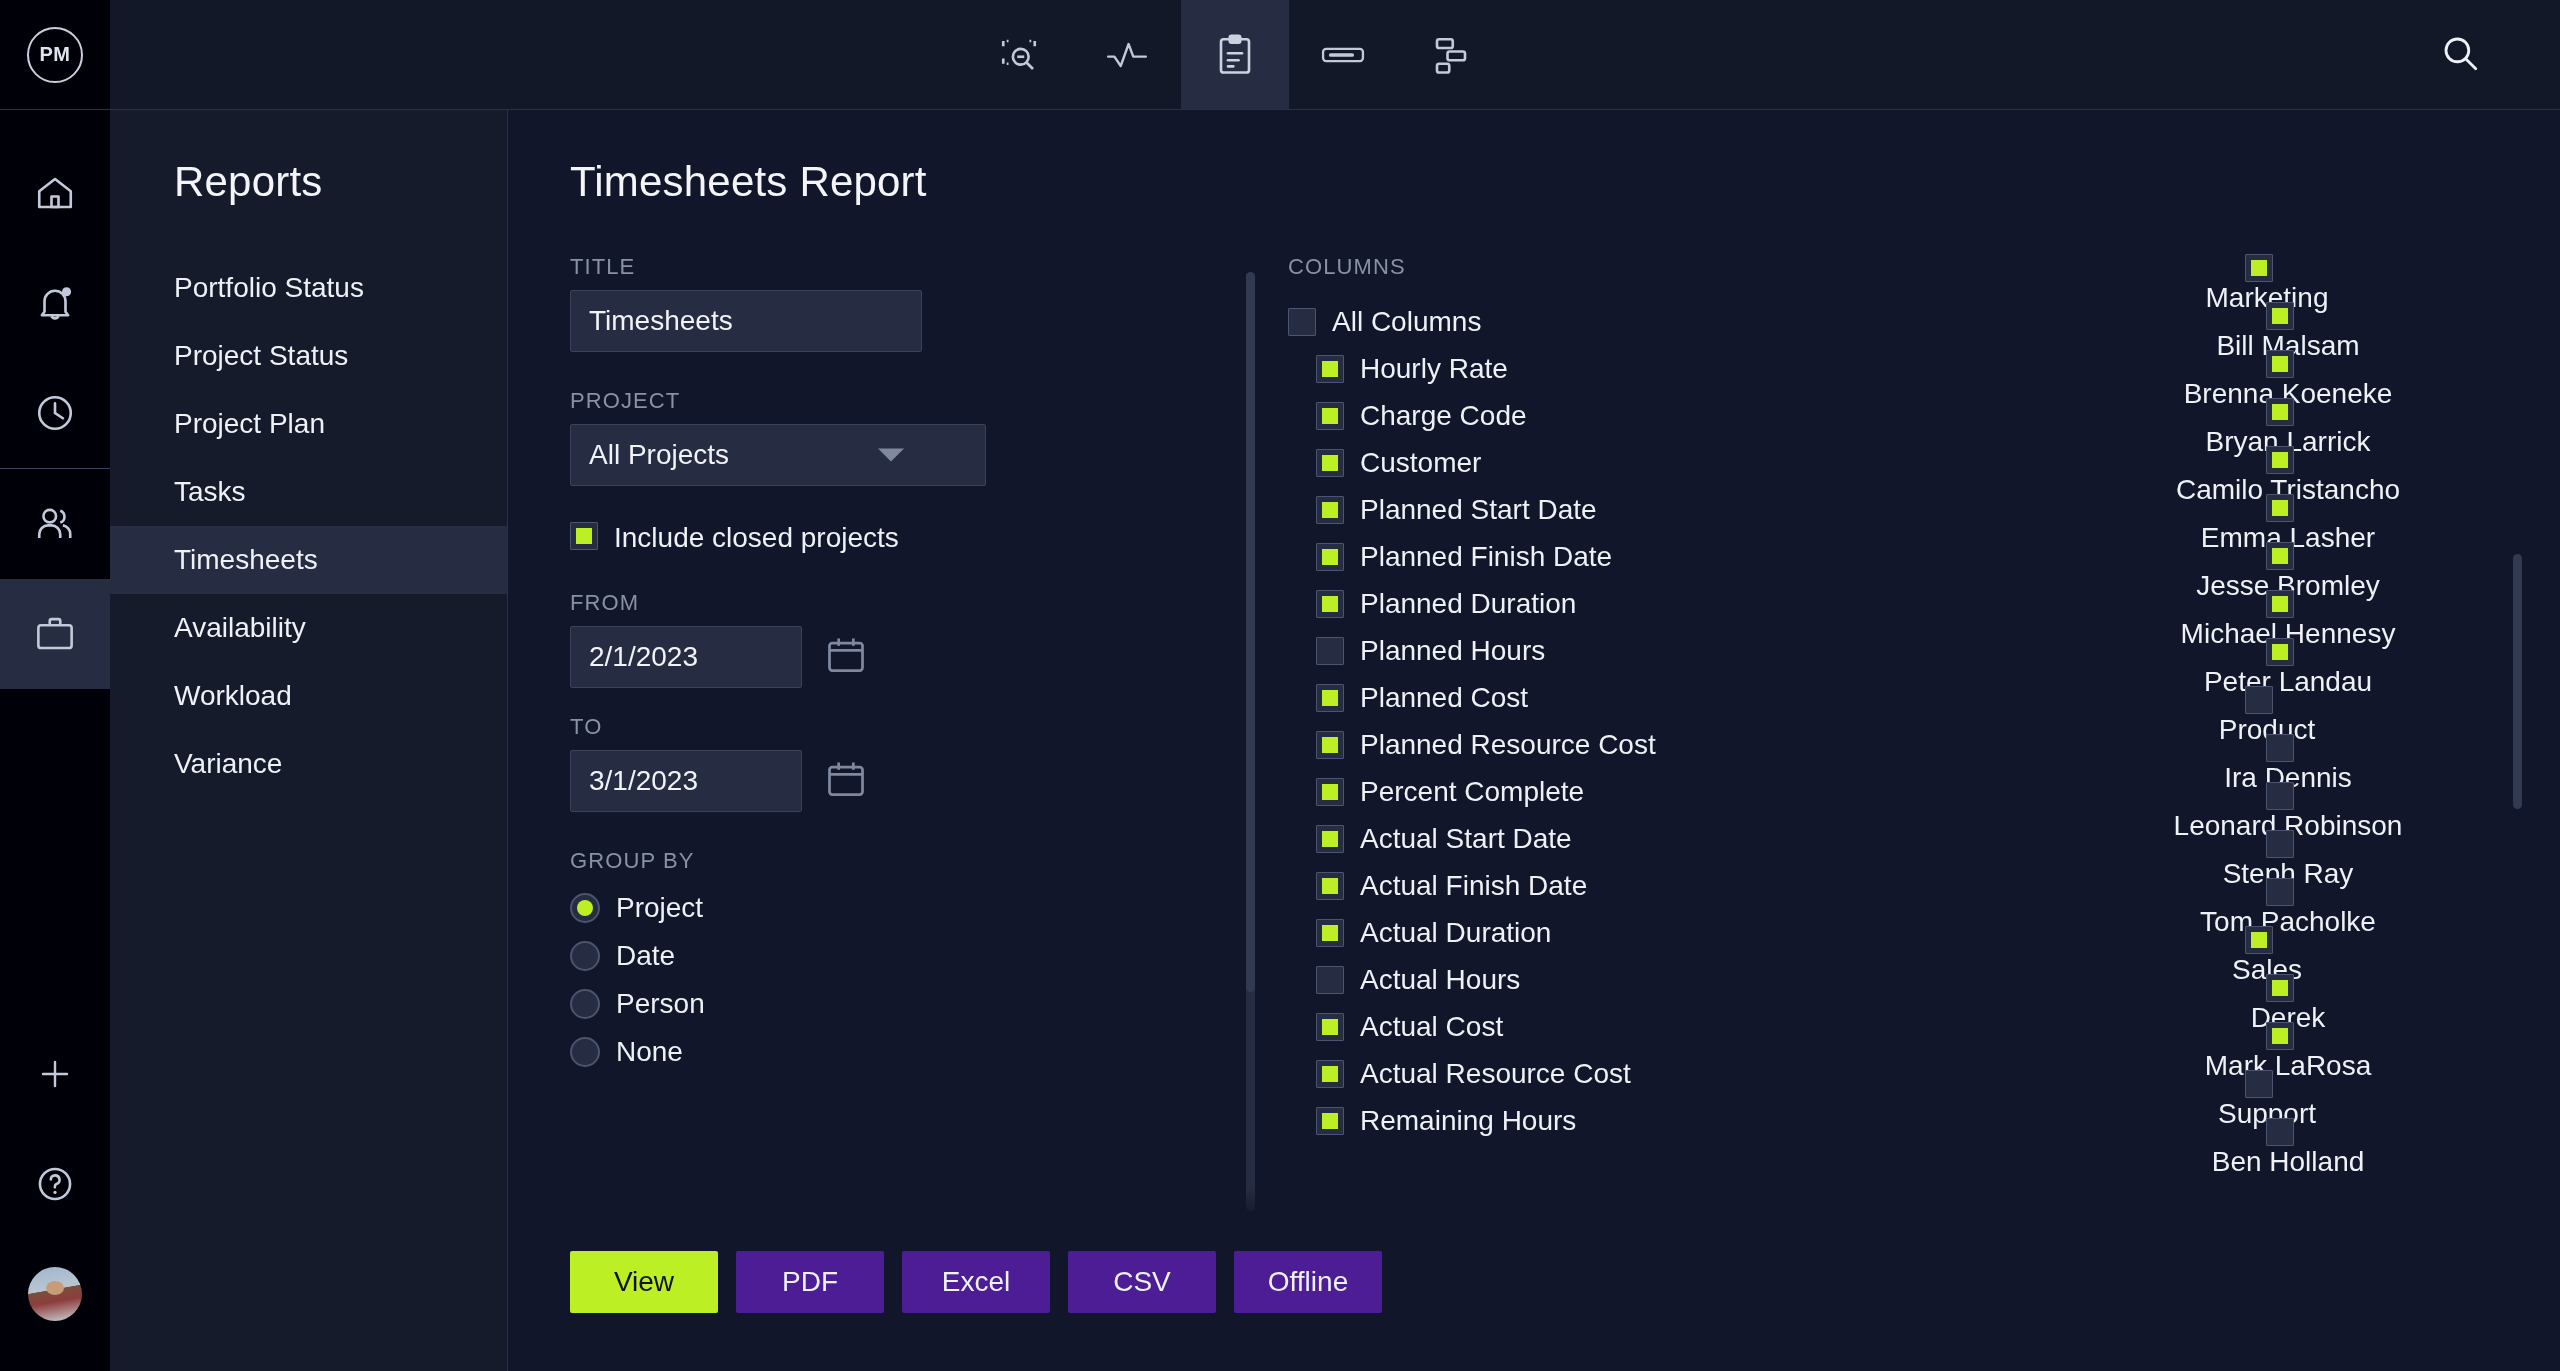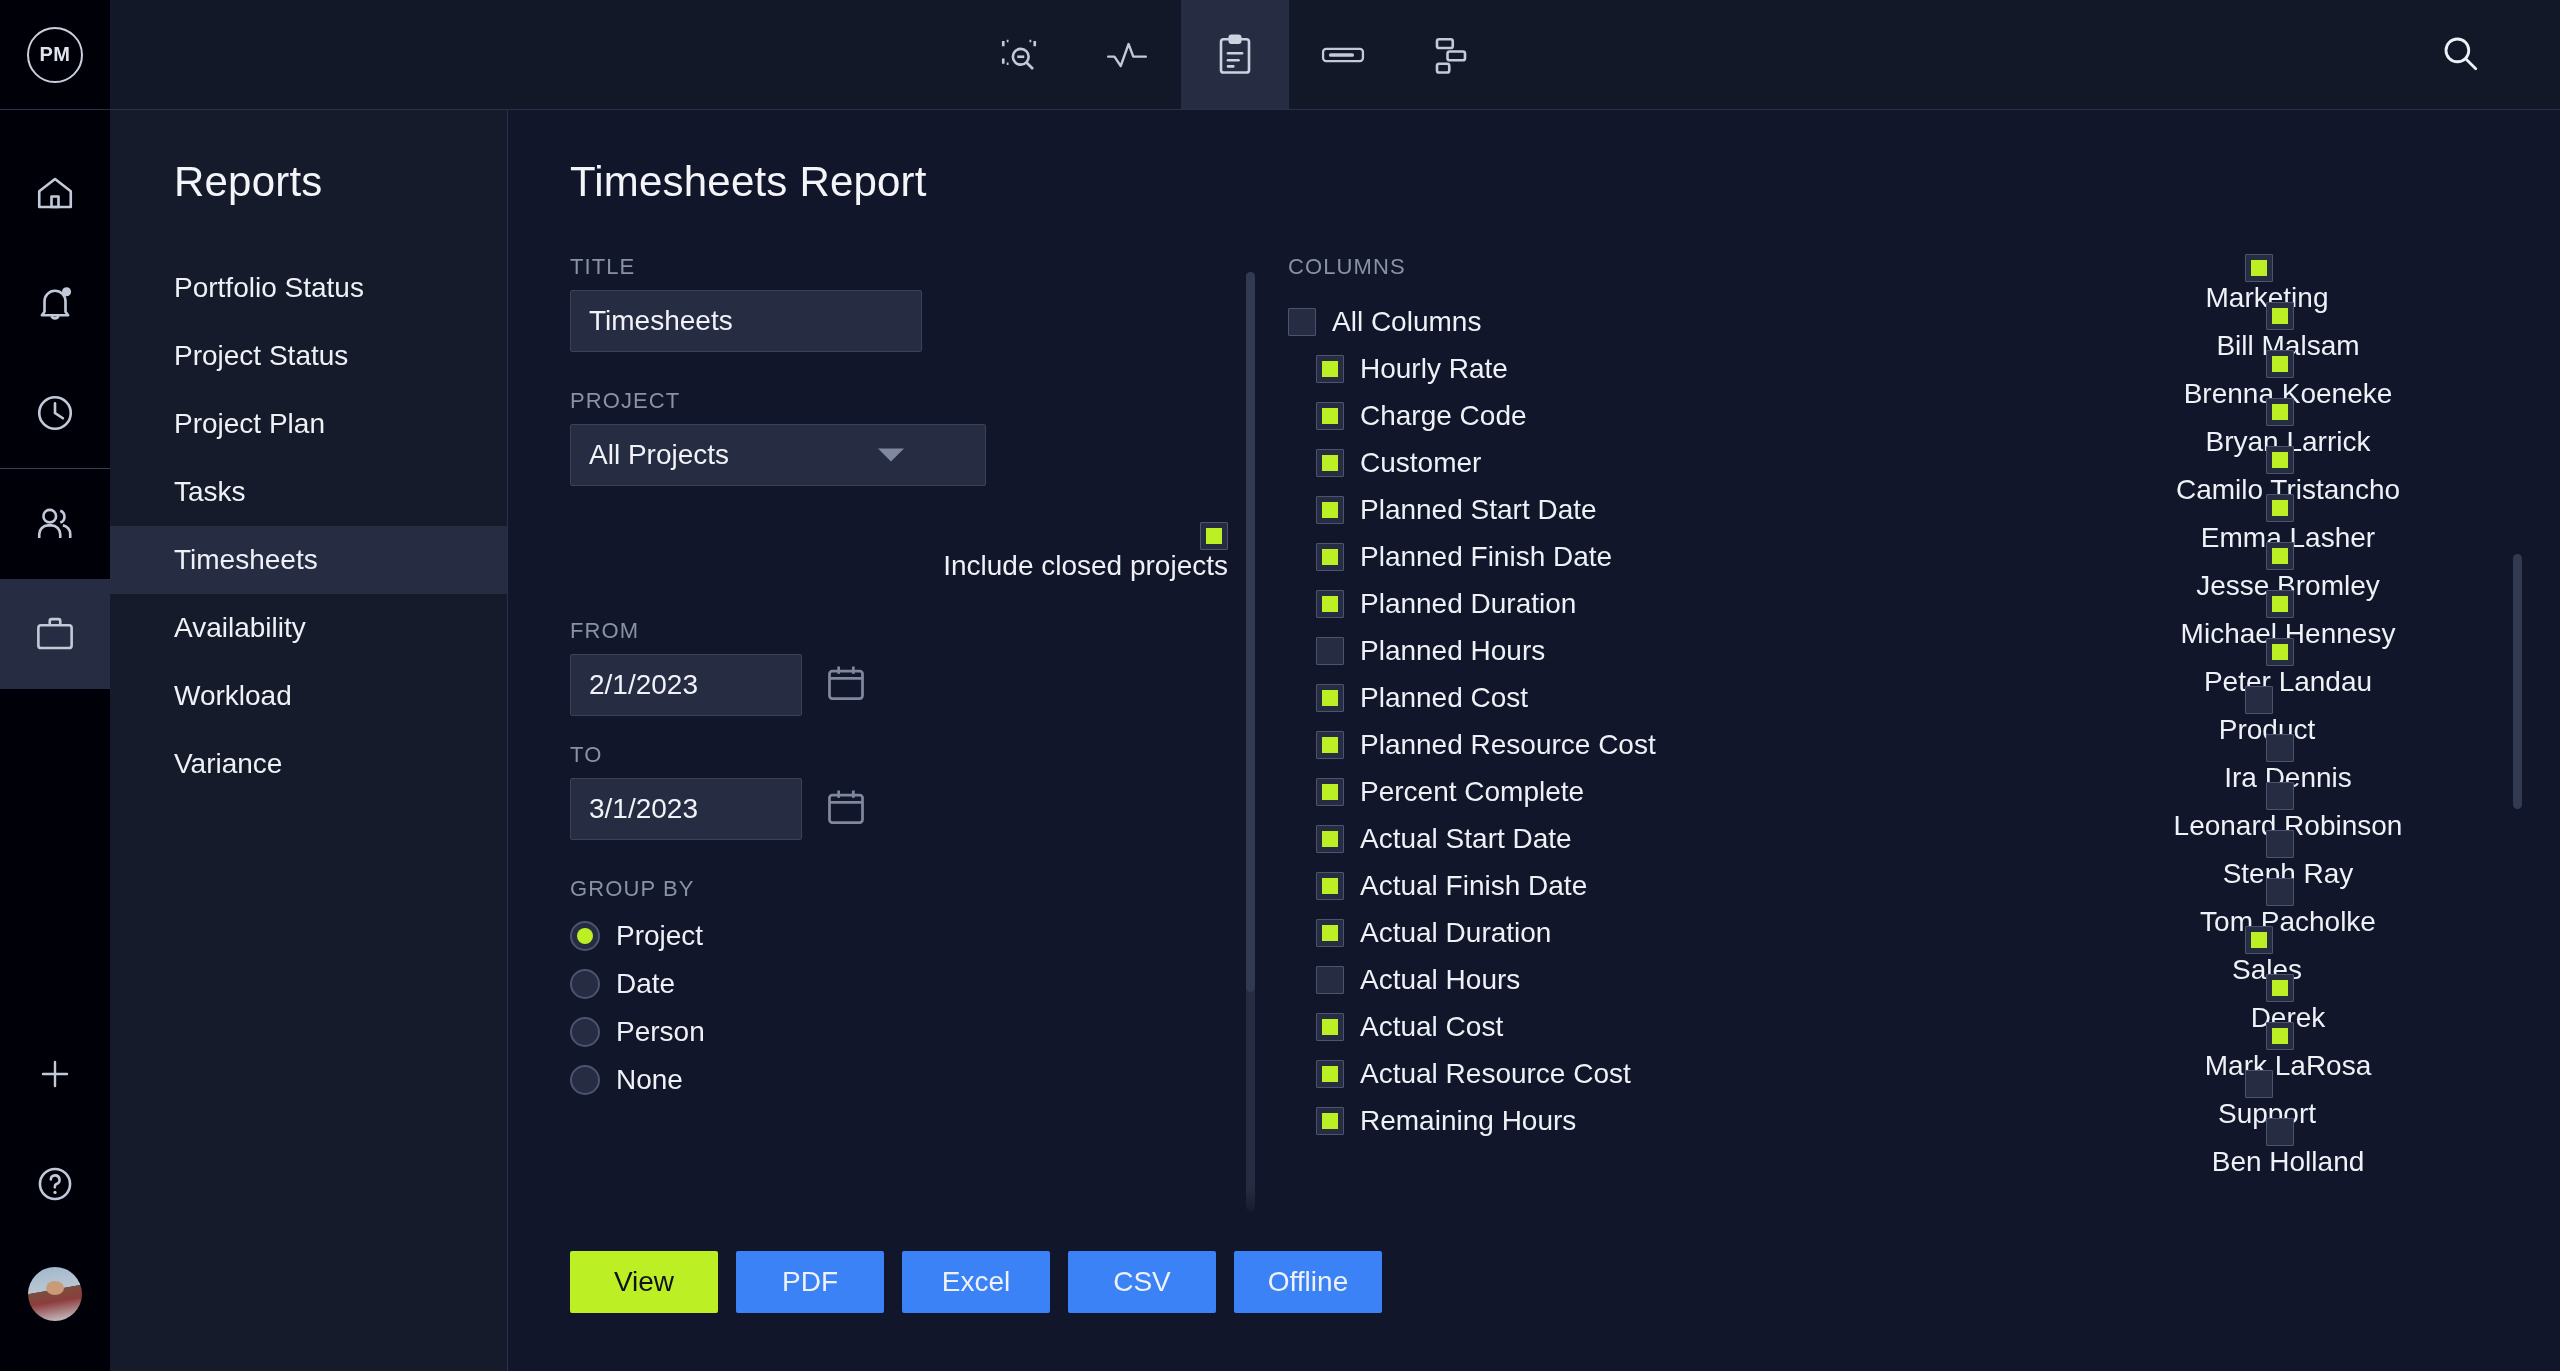--- a/index.html
+++ b/index.html
@@ -118,21 +118,21 @@
     display: flex; align-items: center; padding: 0 18px; cursor: pointer; border-radius: 2px;
   }
   .caret {
     position: absolute; right: 18px; top: 50%; transform: translateY(-50%);
     width: 0; height: 0; border-left: 13px solid transparent;
     border-right: 13px solid transparent; border-top: 13px solid #7f889f;
   }
   .gap-26 { height: 26px; }
   .gap-36 { height: 36px; }
 
-  .chk-row { display: flex; align-items: flex-end; cursor: pointer; flex-direction: column; }
+  .chk-row { display: flex; align-items: flex-start; cursor: pointer; }
   .chk {
     width: 28px; height: 28px; border: 1.5px solid #4c5470; background: #262c41;
     flex: 0 0 28px; display: flex; align-items: center; justify-content: center;
     border-radius: 1px;
   }
   .chk.on::after { content: ""; width: 16px; height: 16px; background: #bdf024; }
   .chk-label { font-size: 28px; color: #eef1f6; margin-left: 16px; white-space: nowrap; }
 
   .date-row { display: flex; align-items: center; }
   .cal-icon { margin-left: 22px; cursor: pointer; }
@@ -172,21 +172,21 @@
   .person-item .chk-label { font-size: 28px; }
 
   
   .actions {
     position: absolute; left: 62px; bottom: 58px;
     display: flex; gap: 18px; z-index: 6;
   }
   .btn {
     height: 62px; min-width: 148px; padding: 0 22px;
     display: flex; align-items: center; justify-content: center;
-    font-size: 28px; color: #eef1f6; background: #3b82f6;
+    font-size: 28px; color: #eef1f6; background: #4c1d95;
     border: none; cursor: pointer; font-family: inherit; border-radius: 2px;
   }
   .btn.primary { background: #bdf024; color: #10131f; font-weight: 400; }
   .actions-bg {
     position: absolute; left: 0; right: 0; bottom: 0; height: 150px;
     background: #11162a; z-index: 4;
   }
   .fade-mask {
     position: absolute; left: 0; right: 0; bottom: 150px; height: 34px;
     background: linear-gradient(to top, #11162a, rgba(17,22,42,0));

